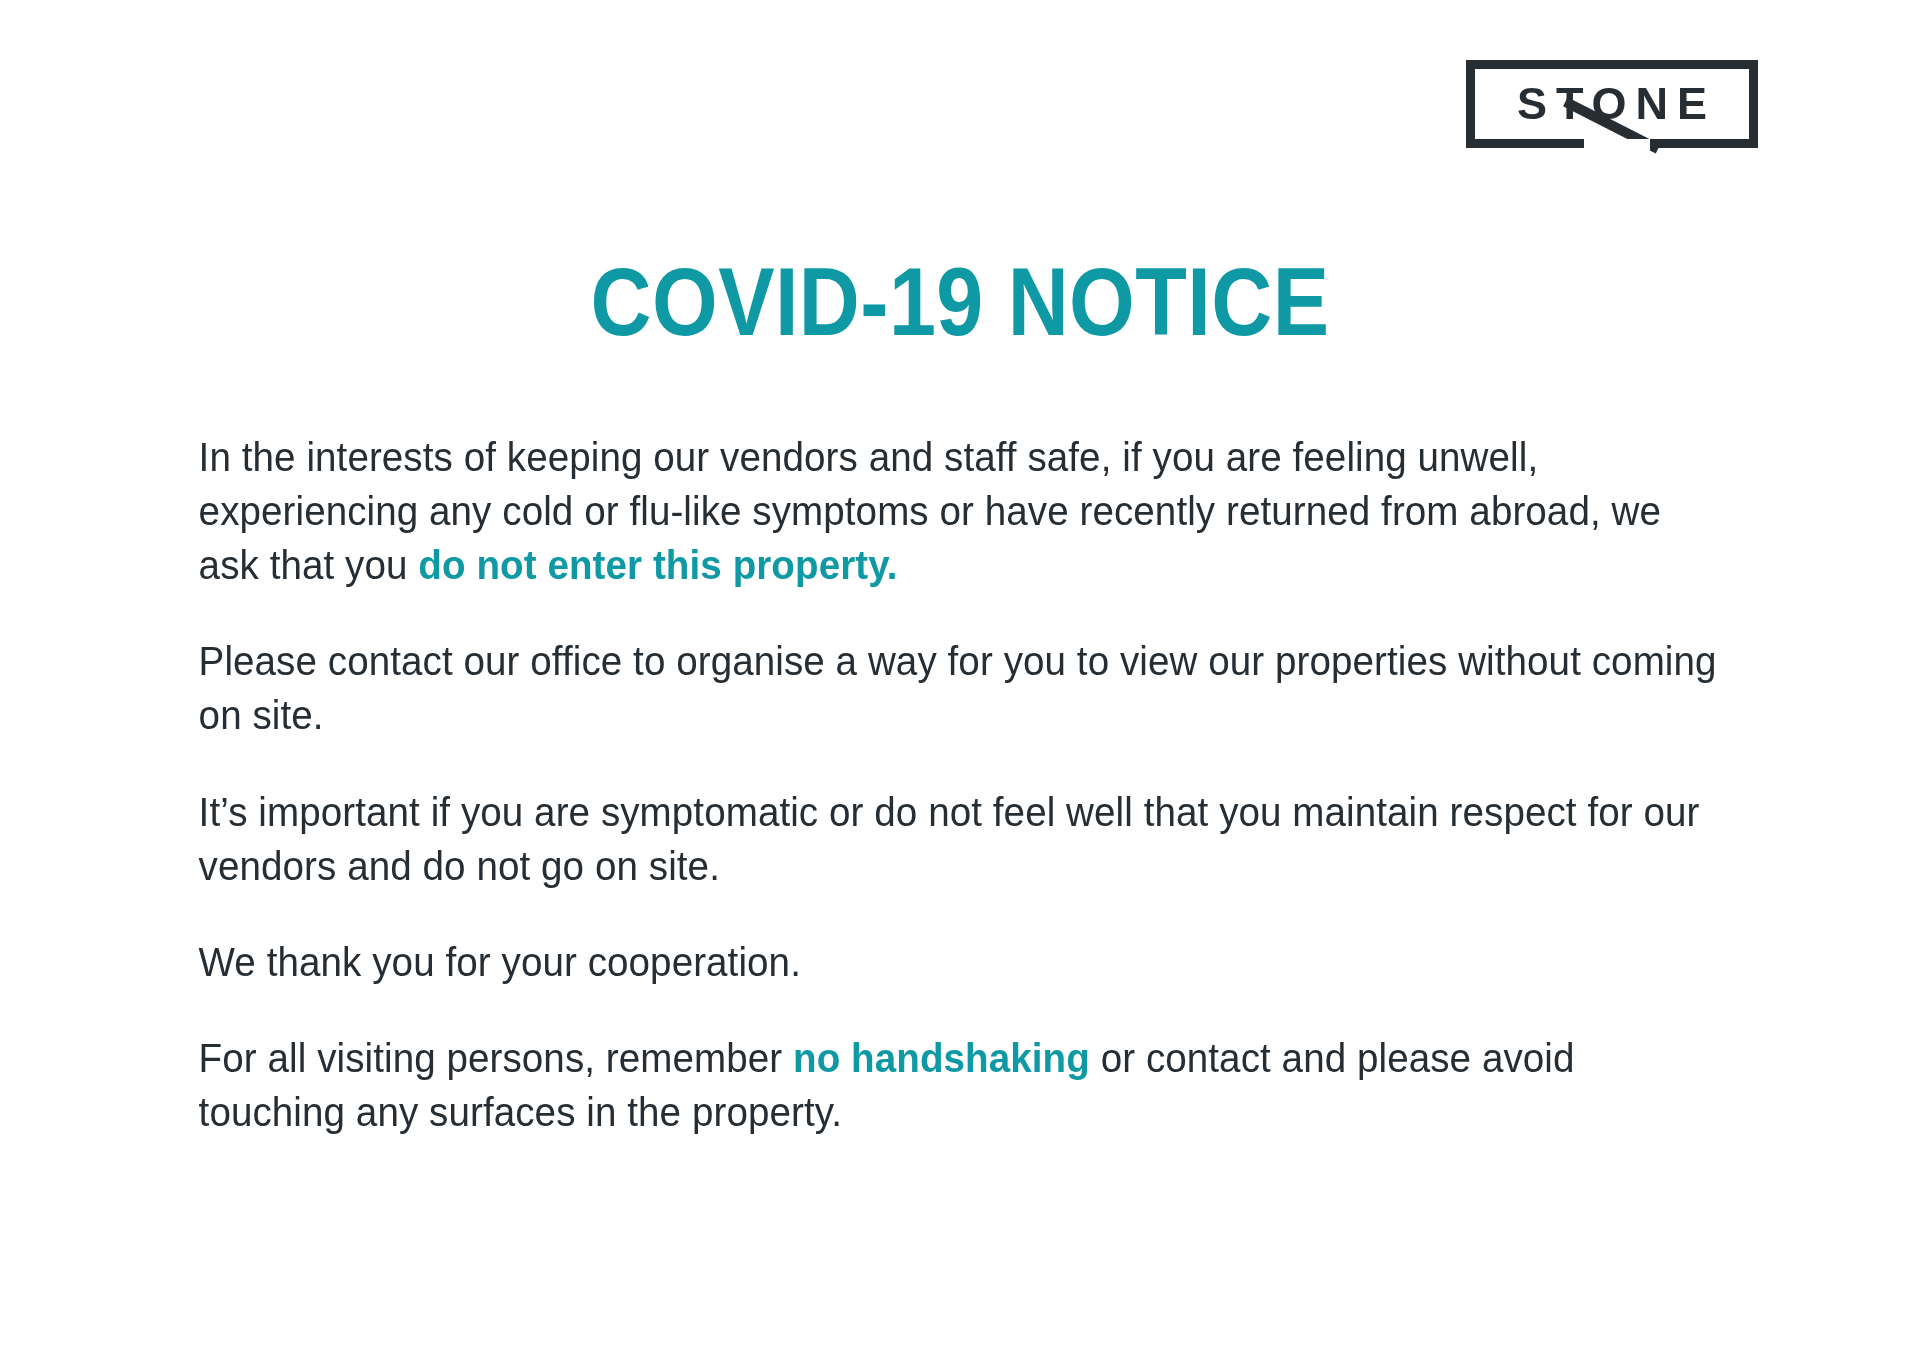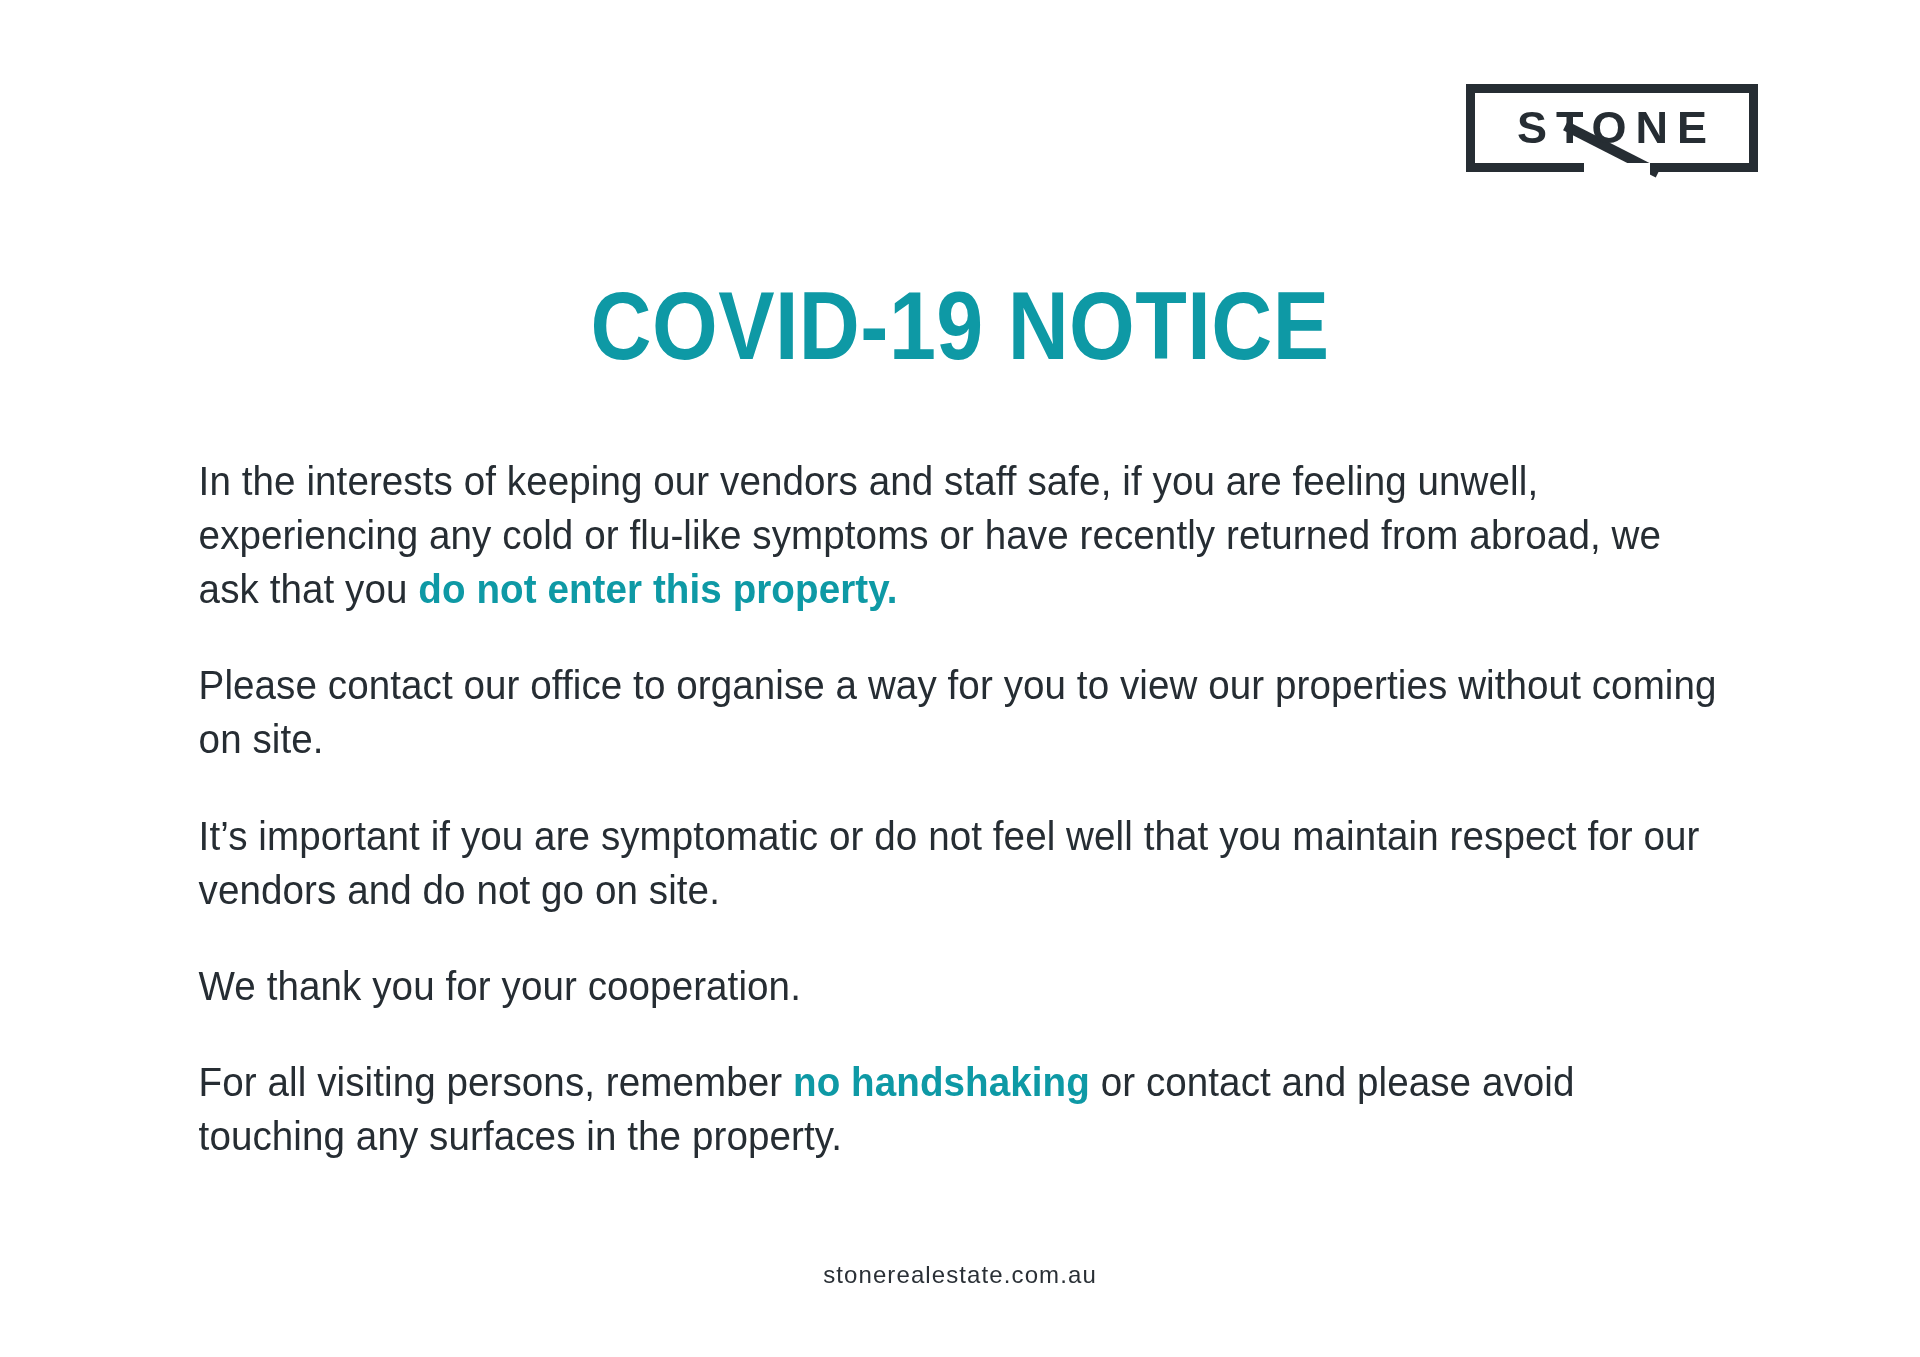--- a/index.html
+++ b/index.html
@@ -14,21 +14,20 @@
     font-family: "Liberation Sans", sans-serif;
     position: relative;
     overflow: hidden;
   }
 
   .page {
     position: relative;
     width: 1920px;
     height: 979px;
     background: #ffffff;
-    margin-top: 24px;
   }
 
   
   .logo-wrap {
     position: absolute;
     top: 60px;
     left: 1466px;
     width: 300px;
     height: 135px;
   }
@@ -152,15 +151,14 @@
   <h1 class="title">COVID-19 NOTICE</h1>
 
   <div class="body-copy">
     <p id="p-0"><span>In the interests of keeping our vendors and staff safe, if you are feeling unwell, experiencing any cold or flu-like symptoms or have recently returned from abroad, we ask that you </span><span class="em-teal">do not enter this property.</span></p>
     <p id="p-1"><span>Please contact our office to organise a way for you to view our properties without coming on site.</span></p>
     <p id="p-2"><span>It’s important if you are symptomatic or do not feel well that you maintain respect for our vendors and do not go on site.</span></p>
     <p id="p-3"><span>We thank you for your cooperation.</span></p>
     <p id="p-4"><span>For all visiting persons, remember </span><span class="em-teal">no handshaking</span><span> or contact and please avoid touching any surfaces in the property.</span></p>
   </div>
 
-  <div class="footer">stonerealestate.com.au</div>
 
 </div>
 
 </body></html>

